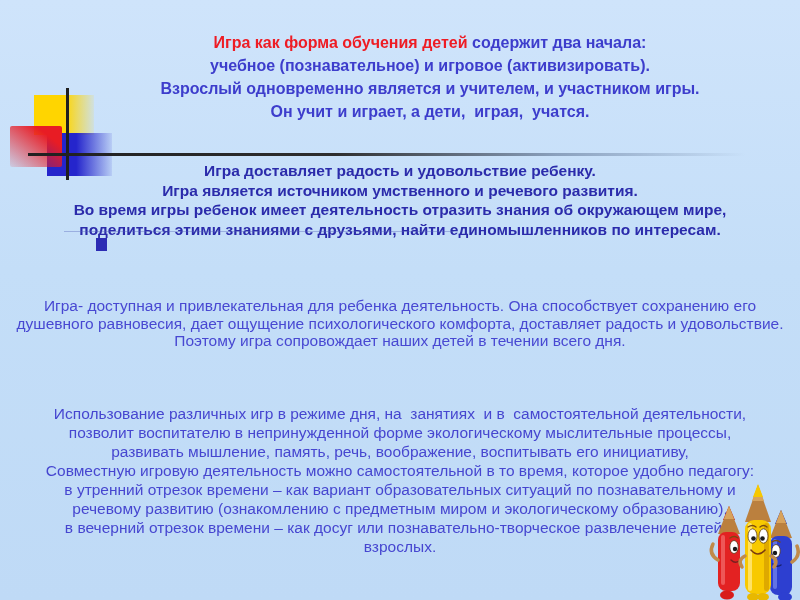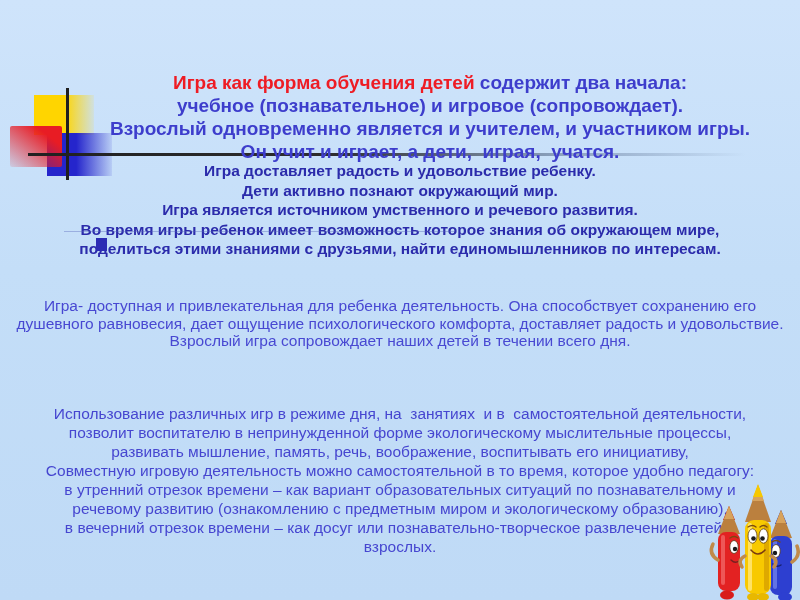--- a/index.html
+++ b/index.html
@@ -17,21 +17,21 @@
     background:linear-gradient(to right,#ffd500 50%,rgba(255,213,0,0.10) 100%);}
   .sq-blue{left:47px;top:133px;width:65px;height:43px;z-index:2;
     background:linear-gradient(to right,#2525cc 45%,rgba(37,37,204,0.10) 100%);}
   .sq-red{left:10px;top:126px;width:52px;height:41px;z-index:3;border-radius:2px;
     background:linear-gradient(to bottom left,#e81c24 25%,rgba(232,28,36,0.10) 100%);}
   .vline{position:absolute;left:66px;top:88px;width:3px;height:92px;background:#1f1f1f;z-index:4;}
   .hline{position:absolute;left:28px;top:153px;width:732px;height:3px;z-index:4;
     background:linear-gradient(to right,#202020 0%,#2e2e2e 42%,#8aa0bd 72%,rgba(190,210,235,0) 98%);}
   
   .title-block{position:absolute;left:60px;top:31px;width:740px;z-index:5;
-    color:#3d3dcc;font-size:19px;line-height:23px;font-weight:bold;margin-top:40px;}
+    color:#3d3dcc;font-size:16px;line-height:23px;font-weight:bold;}
   .title-emphasis{color:#ee1c24;}
   .para-bold{position:absolute;left:0;top:161px;width:800px;z-index:5;
     color:#2b2bab;font-size:15.5px;line-height:19.5px;font-weight:bold;}
   .para-light{position:absolute;left:0;top:285px;width:800px;z-index:5;
     color:#4848d2;font-size:15.5px;line-height:17.5px;margin-top:12px;}
   .para-usage{position:absolute;left:0;top:368px;width:800px;z-index:5;
     color:#4646d0;font-size:15.5px;line-height:19px;margin-top:36px;}
   
   .blue-artifact{position:absolute;left:96px;top:238px;width:11px;height:13px;background:#2c2cb4;z-index:6;}
   .strike-line{position:absolute;left:64px;top:231px;width:390px;height:1px;background:#5560b8;opacity:.38;z-index:6;}
@@ -44,39 +44,38 @@
 <div class="slide">
 
   <div class="sq sq-yellow"></div>
   <div class="sq sq-blue"></div>
   <div class="sq sq-red"></div>
   <div class="vline"></div>
   <div class="hline"></div>
 
   <div class="title-block">
     <div class="line"><span class="title-emphasis">Игра как форма обучения детей</span><span> содержит два начала:</span></div>
-    <div class="line">учебное (познавательное) и игровое (сопровождает).</div>
+    <div class="line">учебное (познавательное) и игровое (активизировать).</div>
     <div class="line">Взрослый одновременно является и учителем, и участником игры.</div>
     <div class="line">Он учит и играет, а дети,  играя,  учатся.</div>
   </div>
 
   <div class="para-bold">
     <div class="line">Игра доставляет радость и удовольствие ребенку.</div>
-    <div class="line">Дети активно познают окружающий мир.</div>
     <div class="line">Игра является источником умственного и речевого развития.</div>
-    <div class="line">Во время игры ребенок имеет возможность которое знания об окружающем мире,</div>
+    <div class="line">Во время игры ребенок имеет деятельность отразить знания об окружающем мире,</div>
     <div class="line">поделиться этими знаниями с друзьями, найти единомышленников по интересам.</div>
   </div>
   <div class="strike-line"></div>
   <div class="blue-artifact"></div>
 
   <div class="para-light">
     <div class="line">Игра- доступная и привлекательная для ребенка деятельность. Она способствует сохранению его</div>
     <div class="line">душевного равновесия, дает ощущение психологического комфорта, доставляет радость и удовольствие.</div>
-    <div class="line">Взрослый игра сопровождает наших детей в течении всего дня.</div>
+    <div class="line">Поэтому игра сопровождает наших детей в течении всего дня.</div>
   </div>
 
   <div class="para-usage">
     <div class="line">Использование различных игр в режиме дня, на  занятиях  и в  самостоятельной деятельности,</div>
     <div class="line">позволит воспитателю в непринужденной форме экологическому мыслительные процессы,</div>
     <div class="line">развивать мышление, память, речь, воображение, воспитывать его инициативу,</div>
     <div class="line">Совместную игровую деятельность можно самостоятельной в то время, которое удобно педагогу:</div>
     <div class="line">в утренний отрезок времени – как вариант образовательных ситуаций по познавательному и</div>
     <div class="line">речевому развитию (ознакомлению с предметным миром и экологическому образованию),</div>
     <div class="line">в вечерний отрезок времени – как досуг или познавательно-творческое развлечение детей и</div>

